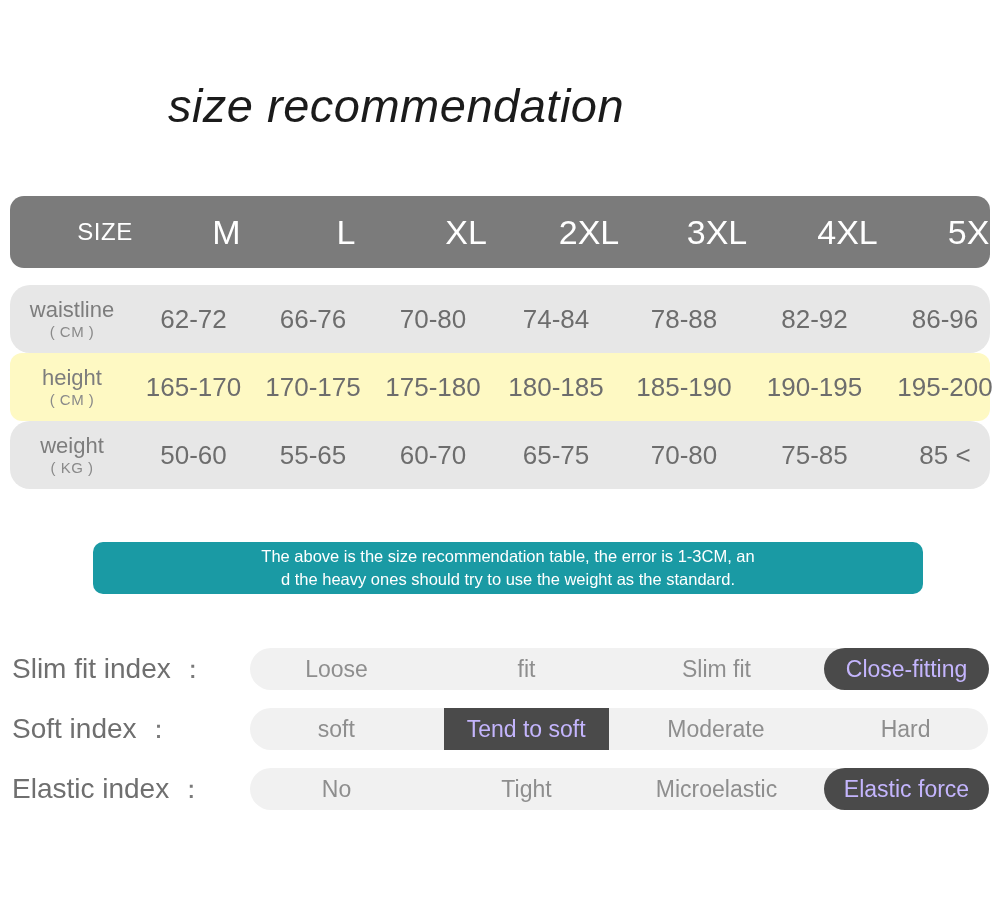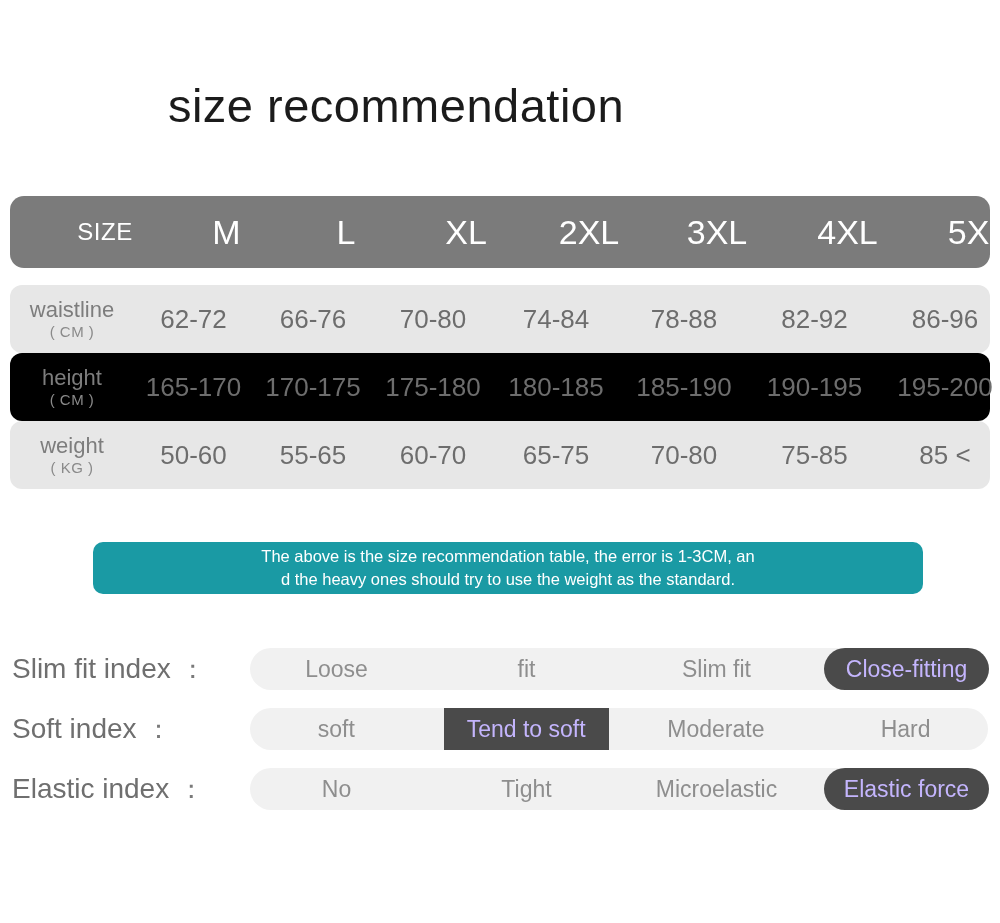--- a/index.html
+++ b/index.html
@@ -23,20 +23,21 @@
     position: absolute;
     top: 78px;
     left: 0;
     width: 792px;
     text-align: center;
     font-size: 47px;
     font-weight: 400;
     letter-spacing: 0.5px;
     color: #1b1b1b;
     font-family: "Liberation Sans", sans-serif;
+    font-style: italic;
   }
 
   
   .size-table {
     position: absolute;
     top: 196px;
     left: 10px;
     width: 980px;
   }
 
@@ -50,25 +51,25 @@
   .trow.header {
     height: 72px;
     background: #7b7b7b;
     border-radius: 14px;
     margin-bottom: 17px;
     padding-left: 33px;
   }
   .trow.shaded {
     height: 68px;
     background: #e7e7e7;
-    border-radius: 12px;
+    border-radius: 20px;
   }
   .trow.plain {
     height: 68px;
-    background: #000000;
+    background: #fef9c3;
     border-radius: 12px;
   }
 
   .cell {
     flex: 1 1 0;
     display: flex;
     align-items: center;
     justify-content: center;
     font-size: 26px;
     color: #6d6d6d;

